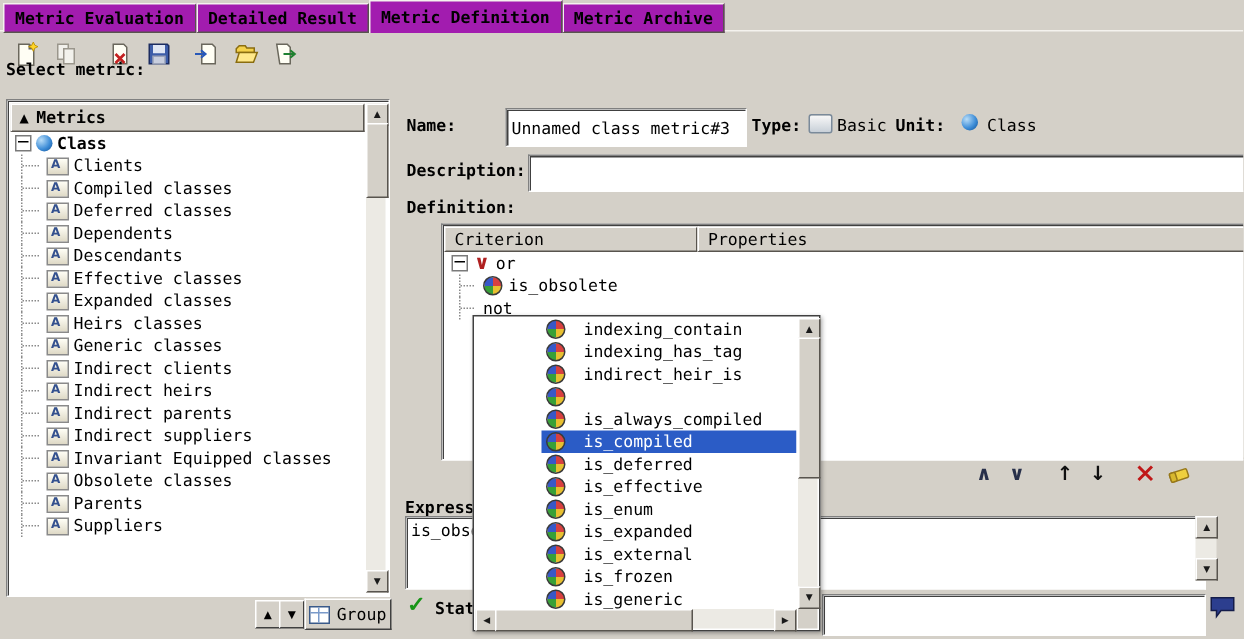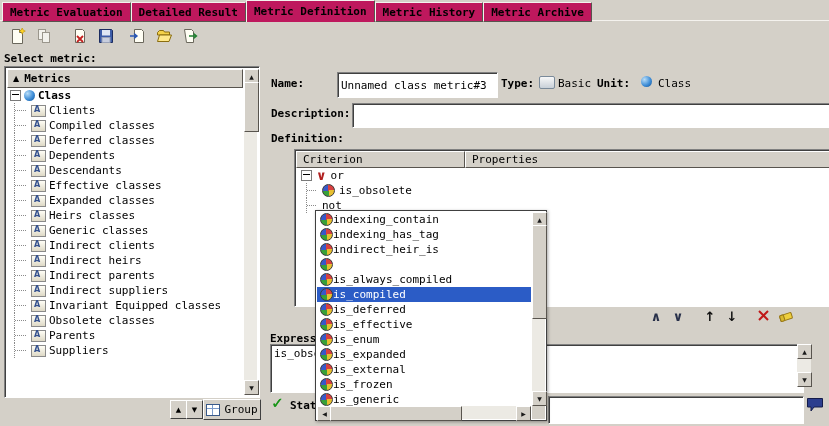--- a/index.html
+++ b/index.html
@@ -12,21 +12,21 @@
 
   
   .raised{background:#d4d0c8;border:1px solid;border-color:#ffffff #58544e #58544e #ffffff;}
   .field{position:absolute;background:#fff;border:1px solid;border-color:#808080 #ffffff #ffffff #808080;
          box-shadow:inset 1px 1px 0 #404040;font-family:"DejaVu Sans Mono",monospace;font-size:11px;padding:2px 3px;}
   input.field{outline:none;}
 
   
   .tabline{position:absolute;left:0;top:20px;width:829px;height:1px;background:#f4f2ee;z-index:1;}
   .tabs{position:absolute;left:2px;top:0;display:flex;z-index:2;}
-  .tab{display:flex;align-items:center;padding:0 7px;font-weight:bold;background:#be185d;height:18px;margin-top:2px;
+  .tab{display:flex;align-items:center;padding:0 7px;font-weight:bold;background:#a21caf;height:18px;margin-top:2px;
        border:1px solid;border-color:#f4f2ee #58544e #58544e #f4f2ee;cursor:default;}
   .tab.active{height:21px;margin-top:0;border-bottom:none;z-index:3;}
 
   
   .tbtn{position:absolute;top:24px;width:24px;height:24px;display:flex;align-items:center;justify-content:center;}
 
   
   #panel{position:absolute;left:4px;top:66px;width:254px;height:330px;background:#fff;
          border:1px solid;border-color:#808080 #ffffff #ffffff #808080;box-shadow:inset 1px 1px 0 #404040;}
   #tree-header{position:absolute;left:2px;top:2px;right:16px;height:17px;display:flex;align-items:center;gap:5px;
@@ -106,21 +106,21 @@
   #status-check{position:absolute;left:271px;top:394px;font-family:"DejaVu Sans",sans-serif;font-size:15px;
                 color:#189518;font-weight:bold;text-shadow:0.6px 0 0 #189518;}
   #status-label{left:290px;top:399px;}
   #status-field{left:548px;top:396px;width:248px;height:22px;}
   #bubble{position:absolute;left:806px;top:397px;}
 
   
   #dropdown{position:absolute;left:315px;top:210px;width:230px;height:209px;background:#fff;border:1px solid #404040;
             z-index:50;box-shadow:1px 1px 3px rgba(0,0,0,0.35);}
   #ddlist{position:absolute;left:1px;top:1px;width:214px;bottom:14px;overflow:hidden;}
-  .ddrow{display:flex;align-items:center;height:15px;gap:0;padding-left:3px;white-space:nowrap;cursor:default;}
+  .ddrow{display:flex;align-items:center;height:15px;gap:12px;padding-left:3px;white-space:nowrap;cursor:default;margin-left:44px;}
   .ddrow.selected{background:#2b5cc6;color:#fff;align-items:center;}
   #dd-vsb{top:1px;right:1px;width:13px;height:194px;}
   #dd-vsb .up{top:0;left:0;}
   #dd-vsb .down{bottom:0;left:0;}
   #dd-vsb .sb-thumb{left:0;top:13px;height:92px;}
   #dd-hsb{left:1px;bottom:1px;height:13px;width:214px;}
   #dd-hsb .left{left:0;top:0;}
   #dd-hsb .right{right:0;top:0;}
   #dd-hsb .sb-thumb{top:0;left:13px;width:130px;height:13px;}
   #dd-corner{position:absolute;right:1px;bottom:1px;width:13px;height:13px;background:#d4d0c8;}
@@ -138,23 +138,20 @@
       </div>
 
       <div class="tab">
         <span>Detailed Result</span>
       </div>
 
       <div class="tab active">
         <span>Metric Definition</span>
       </div>
 
-      <div class="tab">
-        <span>Metric History</span>
-      </div>
 
       <div class="tab">
         <span>Metric Archive</span>
       </div>
     </div>
 
   <div class="tbtn" style="left:6px">
     <svg width="18" height="18" viewBox="0 0 18 18">
         <path d="M3.5 2.5h7l3 3v11h-10z" fill="#fffef4" stroke="#6a675c"></path>
         <path d="M10.5 2.5v3h3" fill="none" stroke="#6a675c"></path>
@@ -192,21 +189,21 @@
         <path d="M2.5 14.5l2-6.5h12l-2.5 6.5z" fill="#ffe88a" stroke="#8a6d10"></path>
       </svg>
   </div>
   <div class="tbtn" style="left:178px">
     <svg width="18" height="18">
         <path d="M3.5 2.5h7l2 2v11h-7z" fill="#fffef4" stroke="#6a675c"></path>
         <path d="M8 9h7M12.5 6.5L15.5 9l-3 2.5" fill="none" stroke="#208030" stroke-width="1.4"></path>
       </svg>
   </div>
 
-  <div class="blabel" style="left:4px;top:52px">Select metric:</div>
+  <div class="blabel" style="left:4px;top:40px">Select metric:</div>
 
   <div id="panel">
     <div id="tree-header" class="raised">
       <span class="sortarrow">▲</span>
       <span>Metrics</span>
     </div>
     <div id="treelist">
       <div class="trow root">
         <span class="expbox"></span>
         <span class="sphere"></span>

